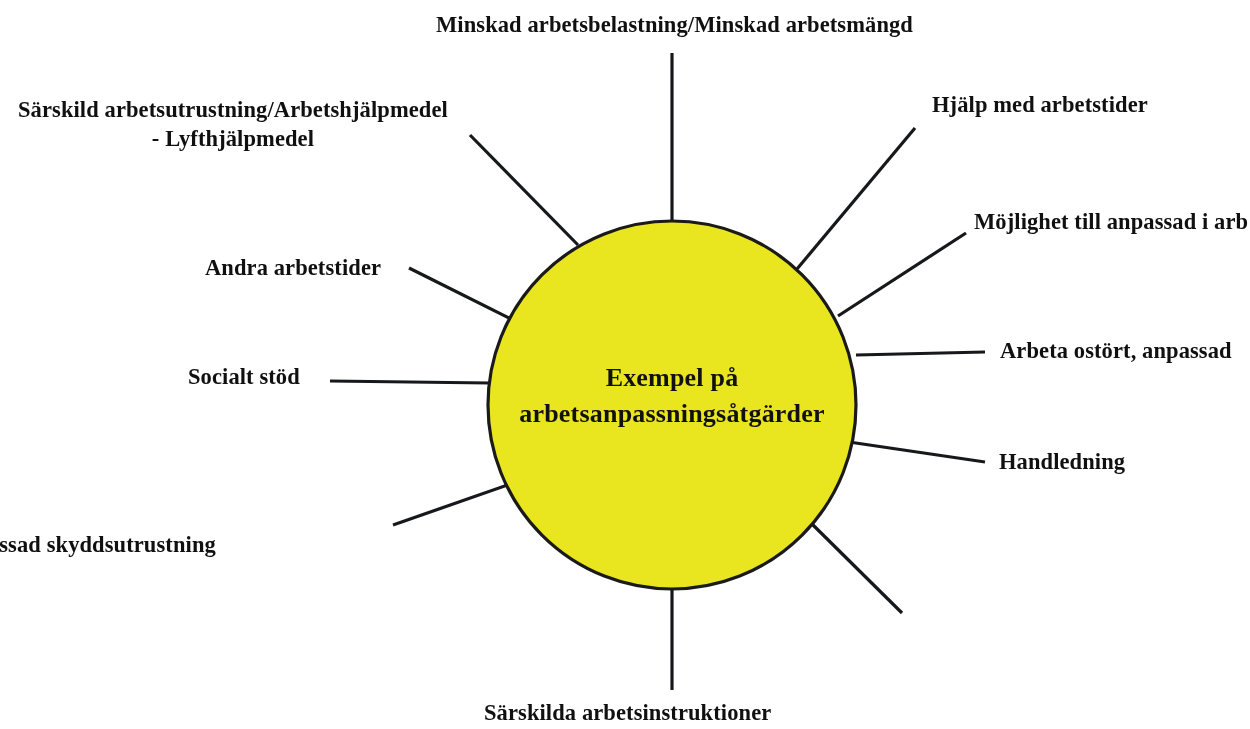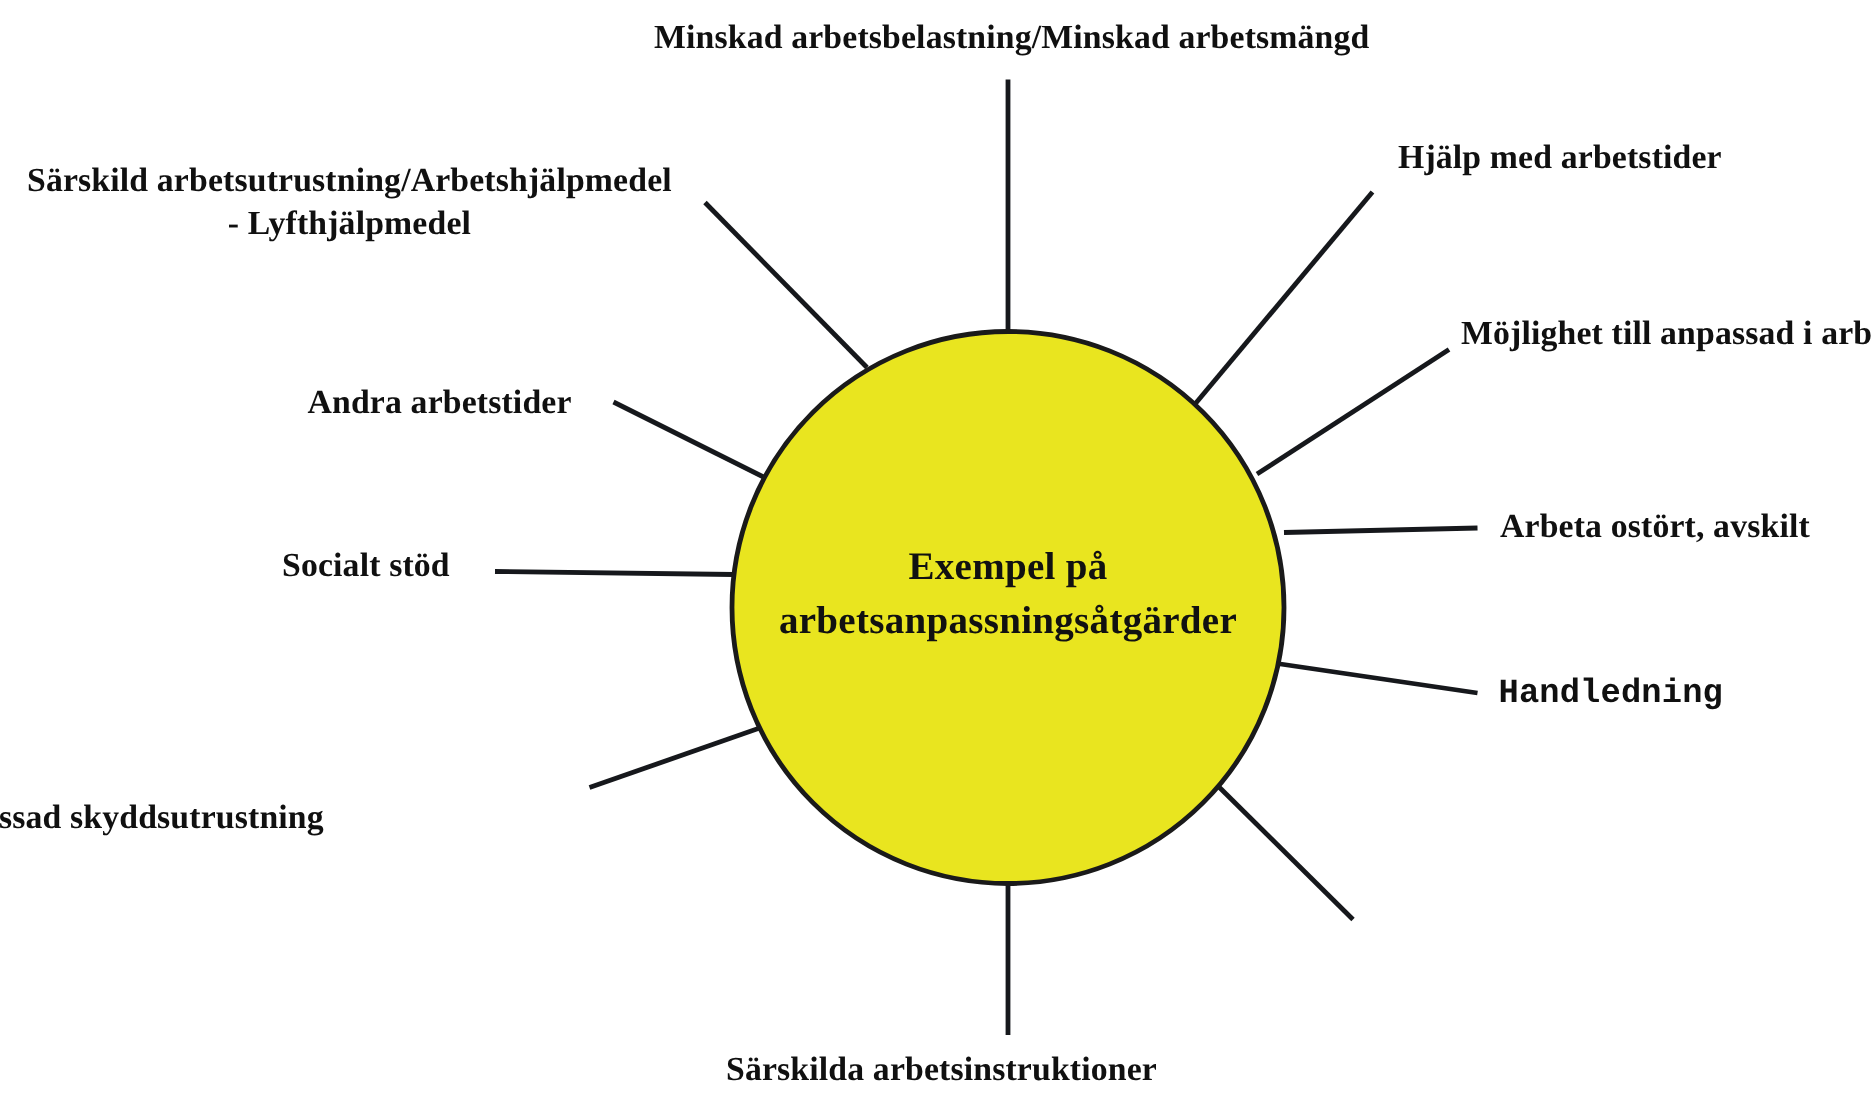--- a/index.html
+++ b/index.html
@@ -87,37 +87,37 @@
     <text class="hub-text" x="672" y="386">Exempel på</text>
     <text class="hub-text" x="672" y="422">arbetsanpassningsåtgärder</text>
   </svg>
 
   <div class="label" style="left:436px; top:11px;">Minskad arbetsbelastning/Minskad arbetsmängd</div>
 
   <div class="label" style="left:932px; top:91px;">Hjälp med arbetstider</div>
 
   <div class="label" style="left:974px; top:208px;">Möjlighet till anpassad i arb</div>
 
-  <div class="label" style="left:1000px; top:337px;">Arbeta ostört, avskilt</div>
+  <div class="label" style="left:1000px; top:337px;">Arbeta ostört, anpassad</div>
 
-  <div class="label" style="left:999px; top:448px;font-family:Liberation Mono, monospace;">Handledning</div>
+  <div class="label" style="left:999px; top:448px;">Handledning</div>
 
 
   <div class="label" style="left:484px; top:699px;font-family:Liberation Serif, serif;">Särskilda arbetsinstruktioner</div>
 
   <div style="position:absolute; left:-110px; top:531px;">
     <div class="label clip-left" style="position:static;">onligt anpassad skyddsutrustning</div>
     <div class="label clip-left" style="position:static;">or</div>
     <div class="label clip-left" style="position:static;">ider</div>
     <div class="label clip-left" style="position:static;">rselskydd</div>
     <div class="label clip-left" style="position:static;">asögon</div>
   </div>
 
   <div class="label" style="left:188px; top:363px;">Socialt stöd</div>
 
   <div class="label" style="left:205px; top:254px;">Andra arbetstider</div>
 
-  <div style="position:absolute; left:18px; top:106px;">
+  <div style="position:absolute; left:18px; top:96px;">
     <div class="label" style="position:static;">Särskild arbetsutrustning/Arbetshjälpmedel</div>
     <div class="label" style="position:static;text-align:center;">- Lyfthjälpmedel</div>
   </div>
 
 </div>
 
 </body></html>

